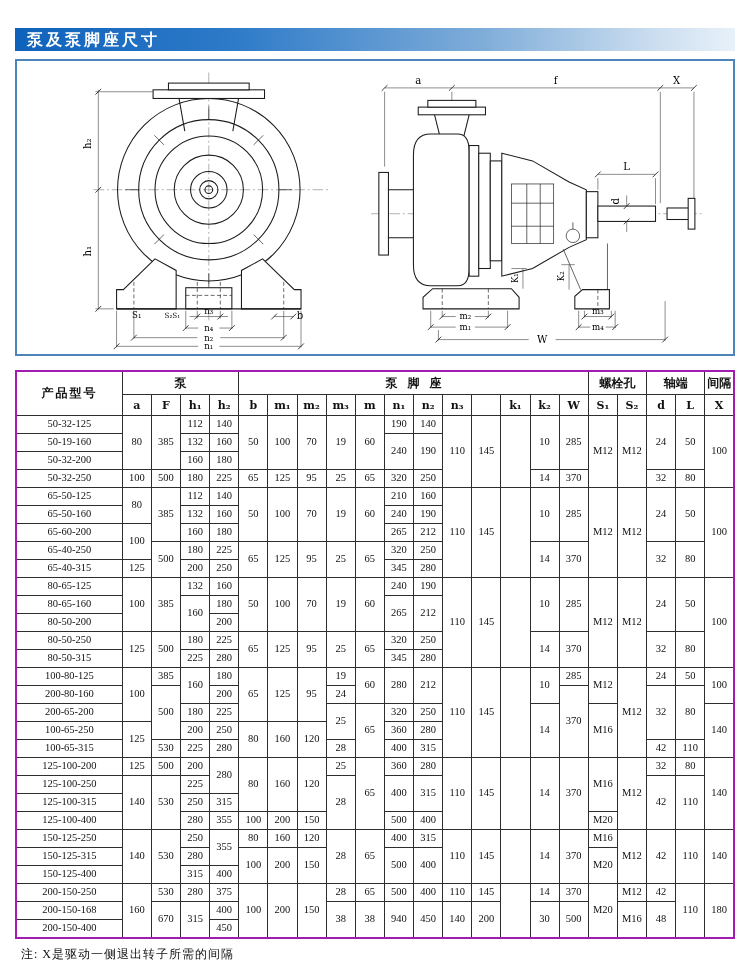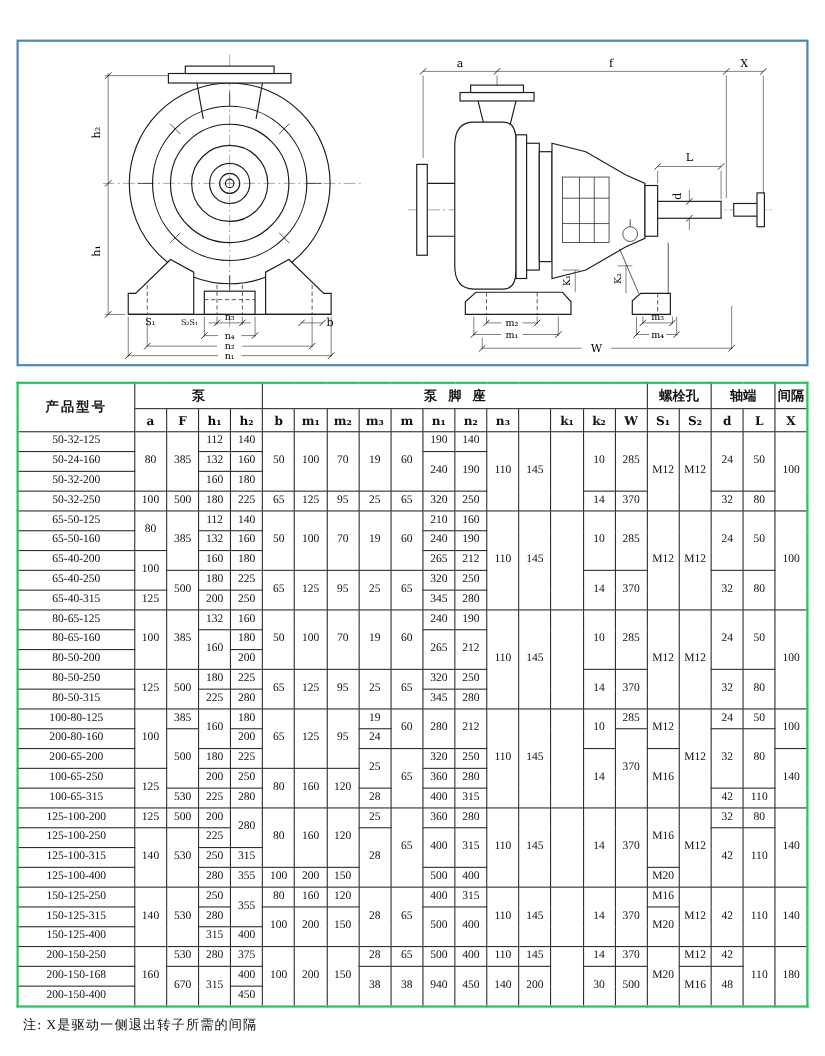--- a/index.html
+++ b/index.html
@@ -3,21 +3,21 @@
 <meta charset="utf-8">
 <style>
   html,body{margin:0;padding:0;background:#fff;}
   body{width:750px;height:960px;font-family:"Liberation Serif","DejaVu Serif",serif;color:#111;}
   .wrap{padding:28px 15px 0 15px;}
   .titlebar{height:23px;line-height:23px;background:linear-gradient(90deg,#0f62bb 0%,#2d7ac8 30%,#7fadd9 65%,#c9dcef 88%,#e8f1f9 100%);
     color:#fff;font-weight:bold;font-size:16px;letter-spacing:3px;padding-left:12px;
     font-family:"Liberation Sans","DejaVu Sans",sans-serif;}
   .panel{margin-top:8px;border:2px solid #4d85bb;height:297px;box-sizing:border-box;background:#fff;overflow:hidden;}
   .panel svg{display:block;}
-  table{border-collapse:collapse;table-layout:fixed;width:100%;margin-top:14px;border:2px solid #22c55e;}
+  table{border-collapse:collapse;table-layout:fixed;width:100%;margin-top:14px;border:2px solid #a21caf;}
   th,td{border:1px solid #2e2e2e;text-align:center;padding:0;overflow:hidden;white-space:nowrap;}
   td{font-size:10.5px;height:17px;line-height:1.02;font-family:"Liberation Serif","DejaVu Serif",serif;}
   thead th{font-family:"DejaVu Serif","Liberation Serif",serif;}
   tr.h1 th{height:22px;font-size:12px;font-weight:bold;}
   tr.h2 th{height:20px;font-size:11px;font-weight:bold;}
   th.wide{letter-spacing:10px;text-indent:10px;margin-top:12px;}
   th.prod{letter-spacing:2px;font-size:12px;}
   tbody tr.sec td{border-top:1.5px solid #222;}
   .note{font-size:12px;margin:7px 2px 0 6px;letter-spacing:1px;}
   
@@ -29,20 +29,21 @@
   .dash{stroke:#222;stroke-width:.7;fill:none;stroke-dasharray:4 2.5;}
   .tick{stroke:#222;stroke-width:.9;fill:none;}
   text.dt{font-family:"DejaVu Serif","Liberation Serif",serif;font-size:9px;fill:#000;text-anchor:middle;}
   text.big{font-size:10.5px;}
 </style>
 </head>
 <body>
 
 <div class="wrap">
 
+  <div class="titlebar">泵及泵脚座尺寸</div>
 
   <div class="panel">
     <svg viewBox="0 0 720 305" width="716" height="293" preserveAspectRatio="xMidYMid meet">
 
       <g transform="translate(12,0)">
         <path class="cl" d="M175 12 V272"></path>
         <path class="cl" d="M55 134 H300"></path>
         <circle class="ln" cx="175" cy="134" r="95"></circle>
         <circle class="ln" cx="175" cy="134" r="73"></circle>
         <circle class="ln" cx="175" cy="134" r="56"></circle>
@@ -240,21 +241,21 @@
           <td rowspan="4"></td>
           <td rowspan="3">10</td>
           <td rowspan="3">285</td>
           <td rowspan="4">M12</td>
           <td rowspan="4">M12</td>
           <td rowspan="3">24</td>
           <td rowspan="3">50</td>
           <td rowspan="4">100</td>
         </tr>
         <tr>
-          <td>50-24-160</td>
+          <td>50-19-160</td>
           <td>132</td>
           <td>160</td>
           <td rowspan="2">240</td>
           <td rowspan="2">190</td>
         </tr>
         <tr>
           <td>50-32-200</td>
           <td>160</td>
           <td>180</td>
         </tr>
@@ -301,21 +302,21 @@
           <td rowspan="5">100</td>
         </tr>
         <tr>
           <td>65-50-160</td>
           <td>132</td>
           <td>160</td>
           <td>240</td>
           <td>190</td>
         </tr>
         <tr>
-          <td>65-40-200</td>
+          <td>65-60-200</td>
           <td rowspan="2">100</td>
           <td>160</td>
           <td>180</td>
           <td>265</td>
           <td>212</td>
         </tr>
         <tr>
           <td>65-40-250</td>
           <td rowspan="2">500</td>
           <td>180</td>

